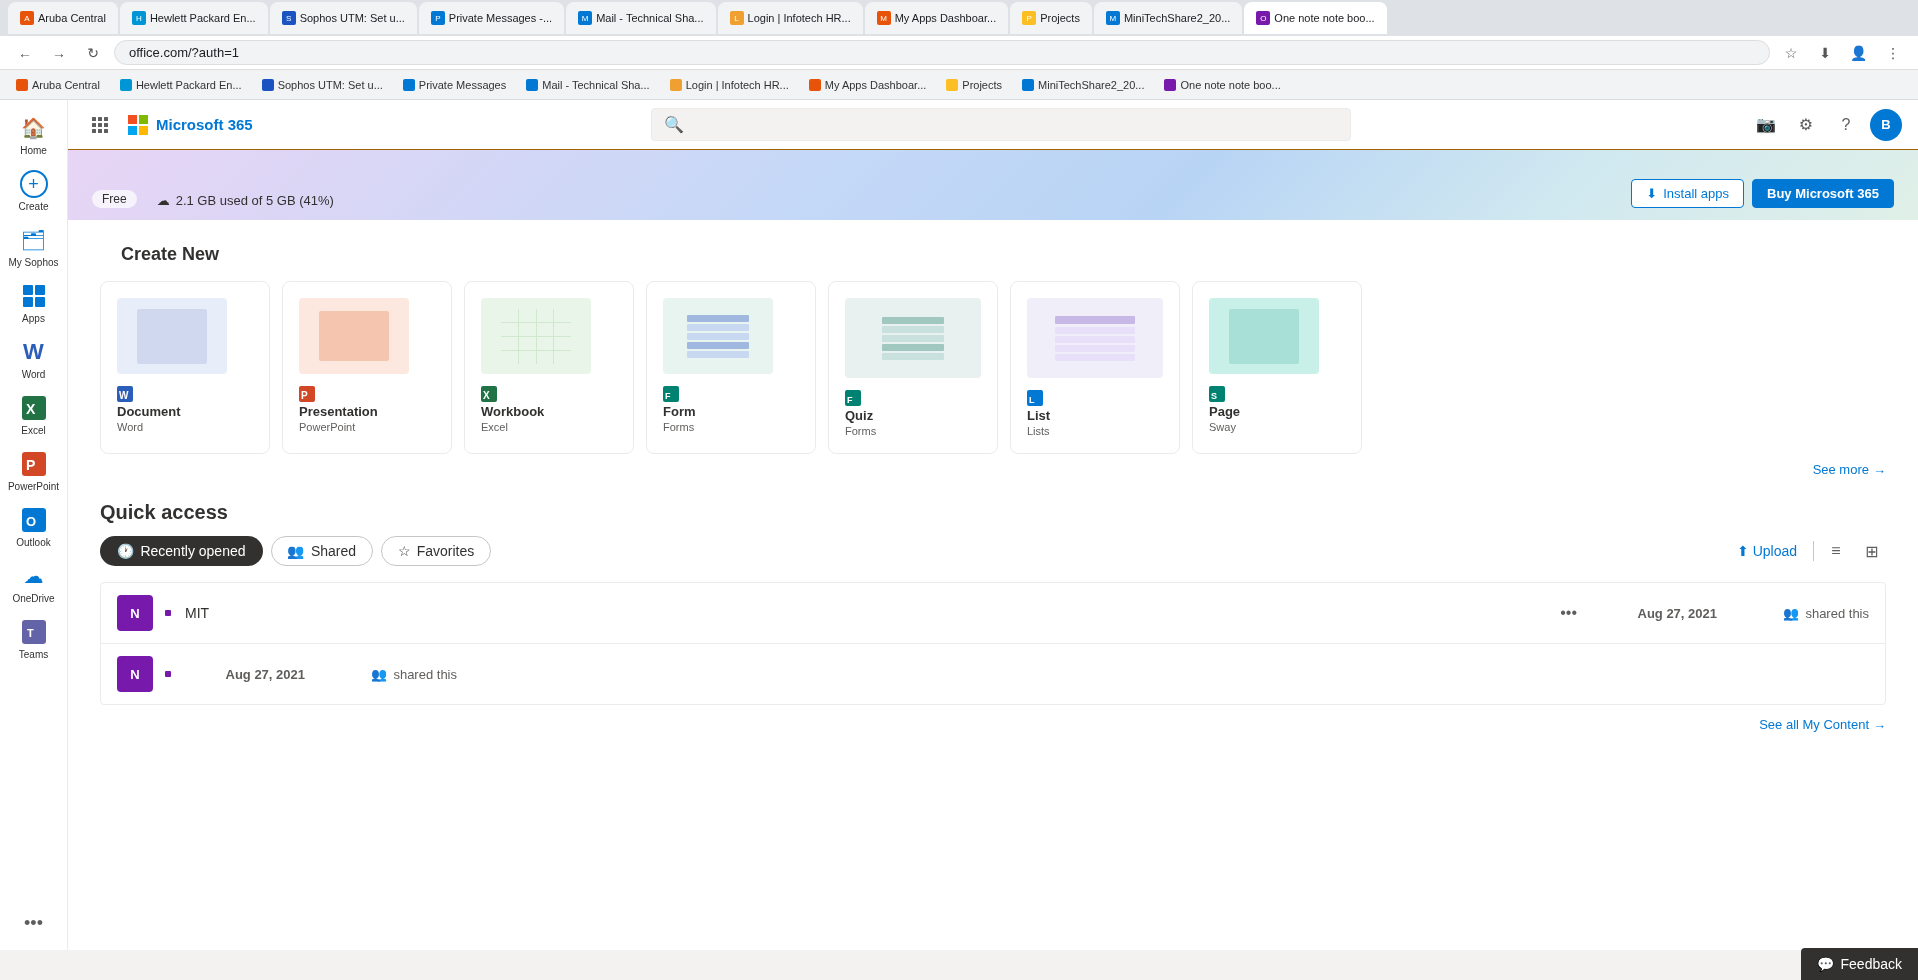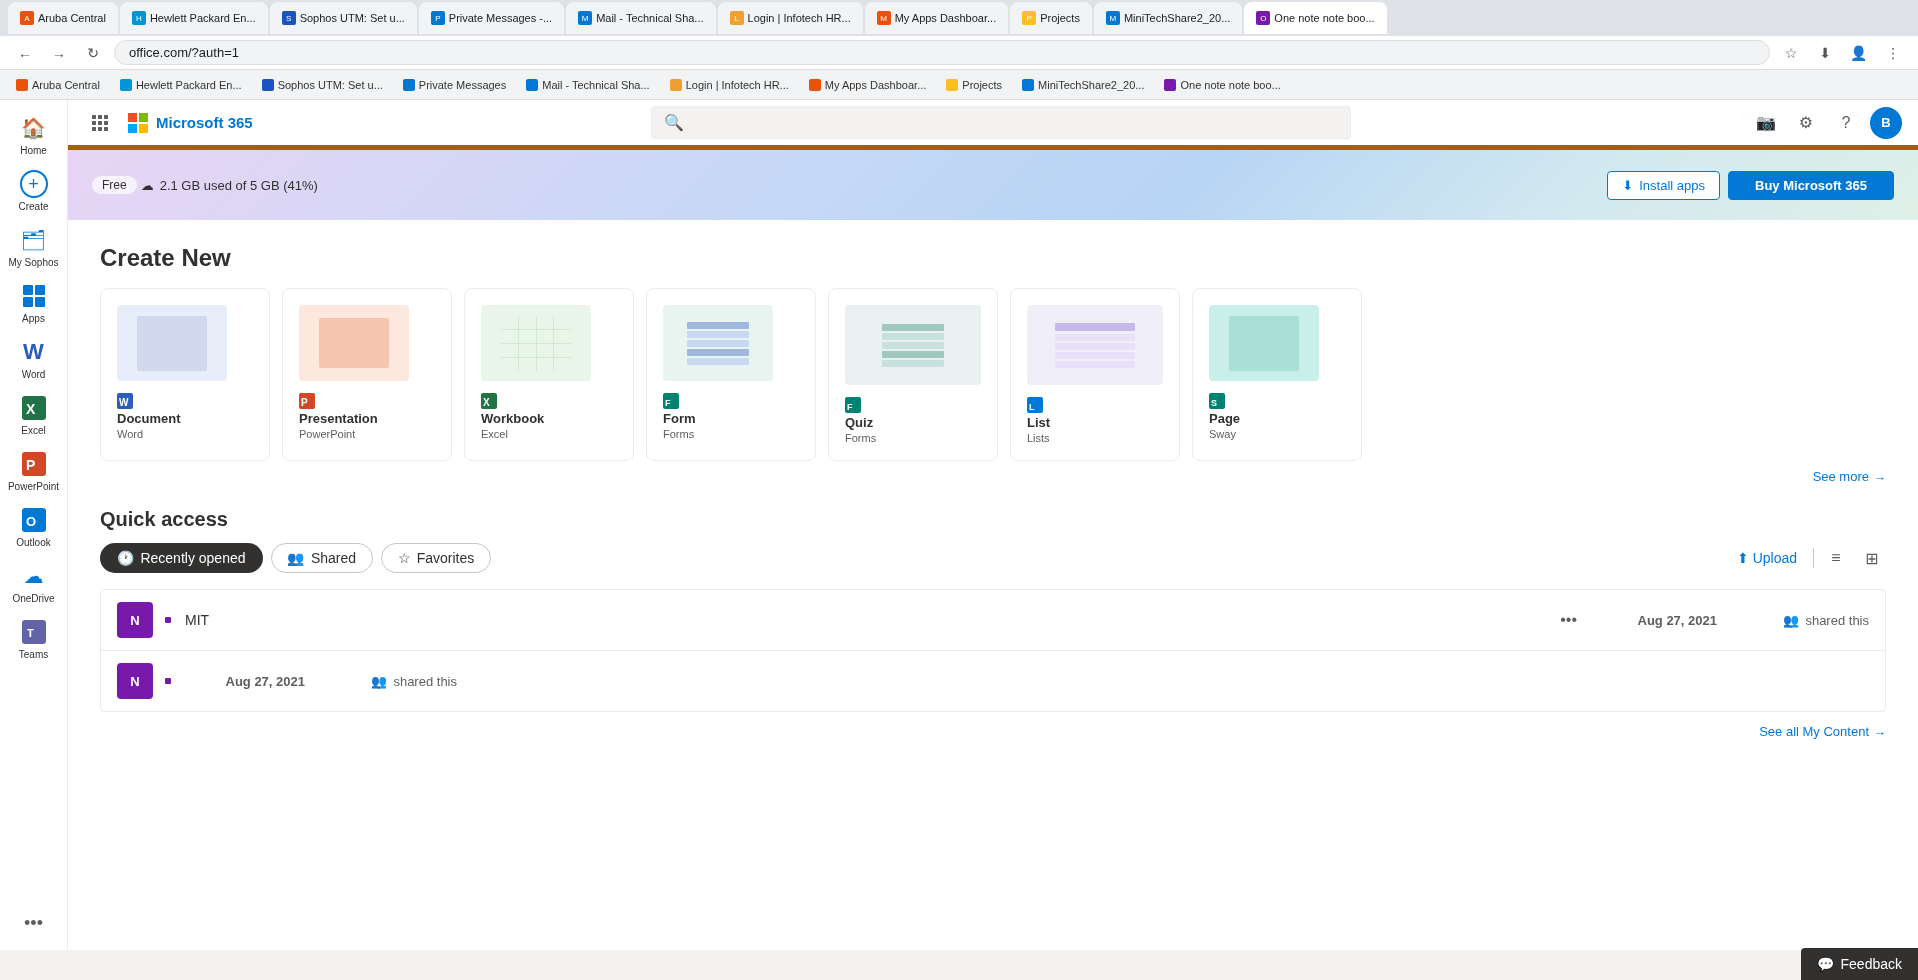--- a/index.html
+++ b/index.html
@@ -137,21 +137,21 @@
       justify-content: center;
       padding: 8px;
       cursor: pointer;
       border-radius: 6px;
     }
 
     
     .topbar {
       background: #fff;
       height: 50px;
-      border-bottom: 5px solid #a16207;
+      border-bottom: 1px solid #a16207;
       display: flex;
       align-items: center;
       padding: 0 16px;
       gap: 12px;
     }
     .ms365-logo {
       display: flex;
       align-items: center;
       gap: 8px;
       cursor: pointer;
@@ -220,22 +220,22 @@
       flex: 1;
       overflow-y: auto;
       background: #fff;
     }
 
     
     .banner {
       background: linear-gradient(135deg, #e8d5f5 0%, #c5d8f7 40%, #b8d4f5 60%, #d0e8f0 80%, #e0f0e8 100%);
       padding: 12px 24px;
       display: flex;
-      align-items: center;
-      gap: 4px;
+      align-items: flex-end;
+      gap: 20px;
       min-height: 70px;
     }
     .banner-badge {
       background: rgba(255,255,255,0.7);
       border-radius: 12px;
       padding: 2px 10px;
       font-size: 12px;
       color: #323130;
       font-weight: 500;
     }
@@ -261,35 +261,36 @@
       cursor: pointer;
       display: flex;
       align-items: center;
       gap: 6px;
     }
     .btn-buy {
       background: #0078d4;
       border: 1px solid #0078d4;
       color: #fff;
       border-radius: 4px;
-      padding: 6px 26px;
+      padding: 6px 14px;
       font-size: 13px;
       cursor: pointer;
       font-weight: 600;
     }
 
     
     .content-area {
       padding: 24px 32px;
     }
     .section-title {
-      font-size: 24px;
+      font-size: 18px;
       font-weight: 600;
       color: #323130;
       margin-bottom: 16px;
+      margin-left: 21px;
     }
 
     
     .create-cards {
       display: flex;
       gap: 12px;
       flex-wrap: nowrap;
       margin-bottom: 8px;
     }
     .create-card {

